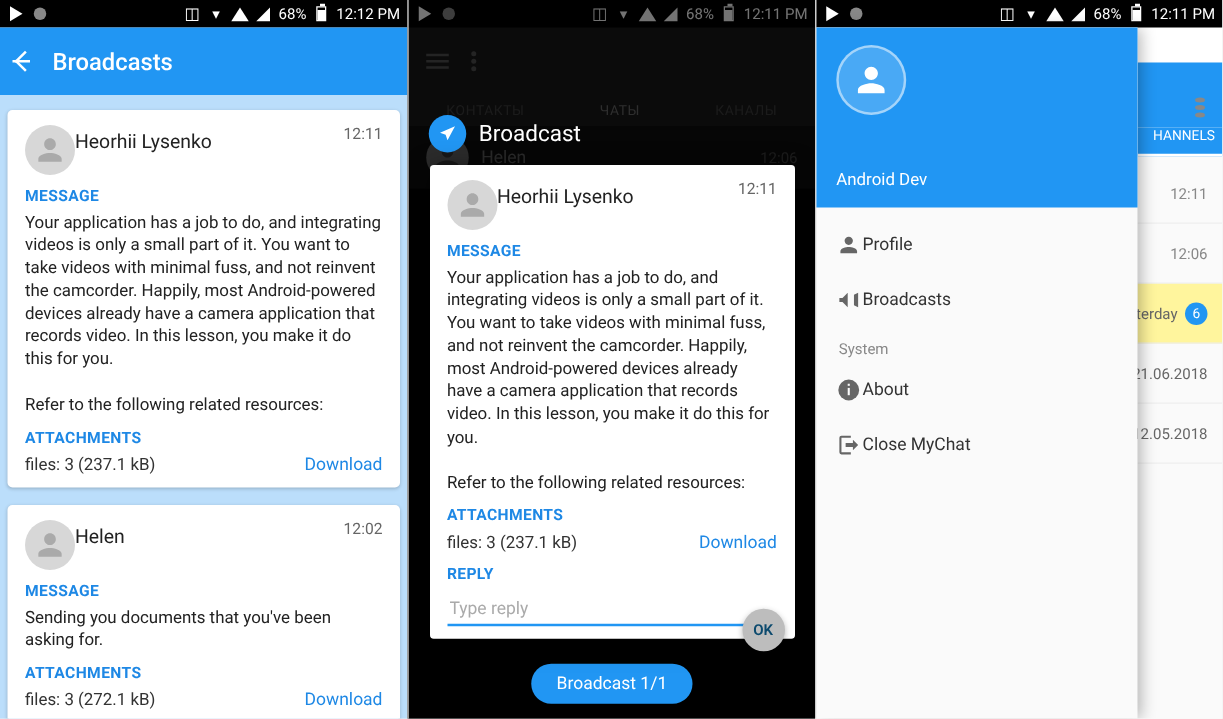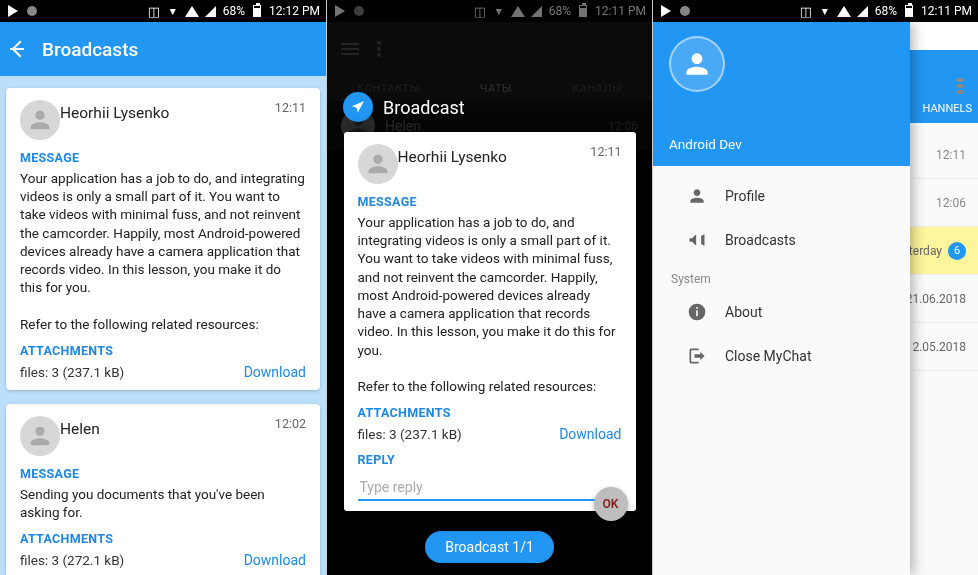--- a/index.html
+++ b/index.html
@@ -55,31 +55,31 @@
 .convo-dim { background:#222; padding:8px 14px; display:flex; align-items:center; gap:10px; opacity:.45; }
 .convo-dim .avatar { width:34px; height:34px; }
 .convo-dim .cname { flex:1; color:#ccc; font-size:14px; }
 .convo-dim .ctime { color:#888; font-size:12px; }
 .s2-overlay { position:absolute; top:0; left:0; right:0; bottom:0; background:rgba(0,0,0,.55); display:flex; flex-direction:column; align-items:center; padding-top:92px; }
 .dialog-title { display:flex; align-items:center; gap:10px; color:#fff; font-size:18px; align-self:flex-start; padding-left:16px; margin-bottom:10px; }
 .dlg-icon { width:30px; height:30px; border-radius:50%; background:#2196f3; display:flex; align-items:center; justify-content:center; position:relative; }
 .dialog-card { width:292px; background:#fff; border-radius:3px; padding:12px 14px 10px; box-shadow:0 4px 20px rgba(0,0,0,.5); position:relative; }
 .reply-field { border:none; border-bottom:2px solid #2196f3; width:100%; font-size:14px; padding:4px 2px; margin-top:8px; outline:none; color:#555; }
 .reply-field::placeholder { color:#aaa; }
-.ok-fab { position:absolute; right:8px; bottom:-10px; width:34px; height:34px; border-radius:50%; background:#bdbdbd; color:#7f1d1d; display:flex; align-items:center; justify-content:center; font-size:12px; font-weight:600; box-shadow:0 2px 5px rgba(0,0,0,.3);text-align:right; }
+.ok-fab { position:absolute; right:8px; bottom:-10px; width:34px; height:34px; border-radius:50%; background:#bdbdbd; color:#0c4a6e; display:flex; align-items:center; justify-content:center; font-size:12px; font-weight:600; box-shadow:0 2px 5px rgba(0,0,0,.3);text-align:right; }
 .pill { margin-top:20px; background:#2196f3; color:#fff; border-radius:18px; padding:8px 20px; font-size:14px; }
 
 
 .s3 { background:#fff; }
 .drawer { position:absolute; top:22px; bottom:0; left:0; width:257px; background:#fafafa; z-index:20; box-shadow:3px 0 12px rgba(0,0,0,.3); display:flex; flex-direction:column; }
 .drawer-header { background:#2196f3; height:144px; padding:14px 16px; display:flex; flex-direction:column; justify-content:space-between; }
 .drawer-avatar { width:56px; height:56px; border-radius:50%; background:rgba(255,255,255,.18); border:2px solid rgba(255,255,255,.5); display:flex; align-items:center; justify-content:center; }
 .drawer-name { color:#fff; font-size:13.5px; }
 .drawer-list { padding:8px 0; }
-.drawer-item { display:flex; align-items:center; gap:18px; padding:12px 34px; font-size:14px; color:#333; }
+.drawer-item { display:flex; align-items:center; gap:1px; padding:12px 16px; font-size:14px; color:#333; }
 .drawer-item .dicon { width:20px; height:20px; display:flex; align-items:center; justify-content:center; color:#666; }
 .drawer-section { padding:10px 18px 4px; font-size:12px; color:#888; }
 .s3-content { position:absolute; top:22px; left:257px; right:0; bottom:0; background:#fafafa;margin-top:28px; }
 .s3-tabhdr { height:52px; background:#2196f3; color:rgba(255,255,255,.85); font-size:11px; display:flex; align-items:flex-end; justify-content:flex-end; padding:0 10px 8px; }
 .s3-tabhdr span { padding:0 4px; }
 .convlist { padding-top:6px; }
 .conv { border-bottom:1px solid #eee; height:48px; display:flex; align-items:center; justify-content:flex-end; padding:0 12px; font-size:12px; color:#666; }
 .conv.today { color:#888; }
 .conv .badge { background:#2196f3; color:#fff; border-radius:9px; min-width:18px; height:18px; display:inline-flex; align-items:center; justify-content:center; font-size:11px; margin-left:6px; }
 </style>

